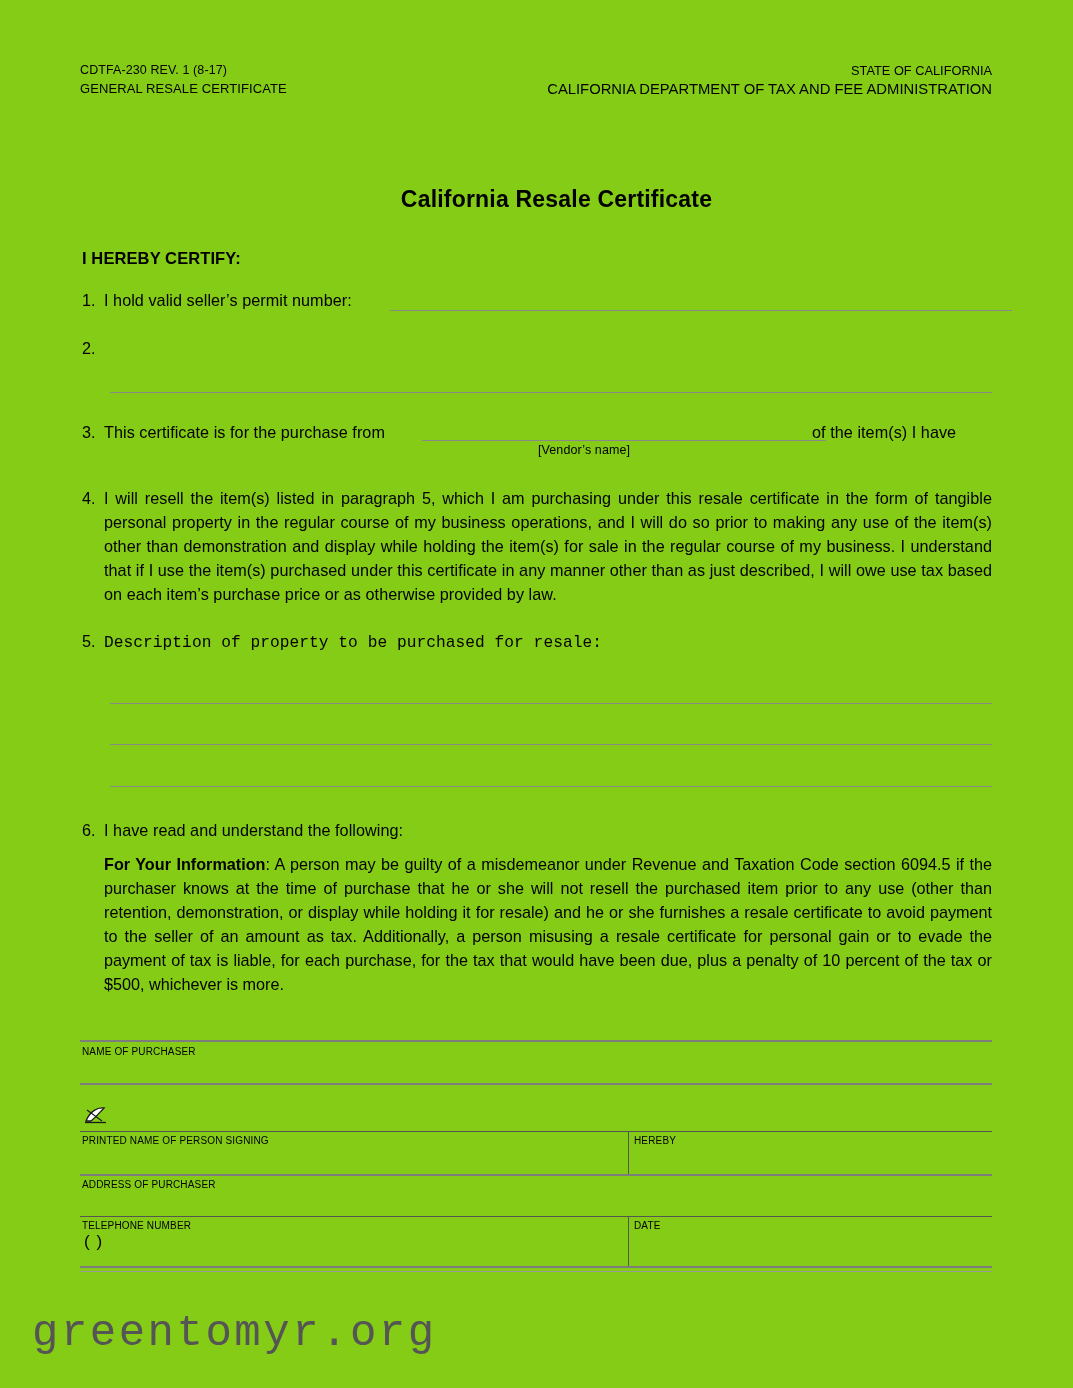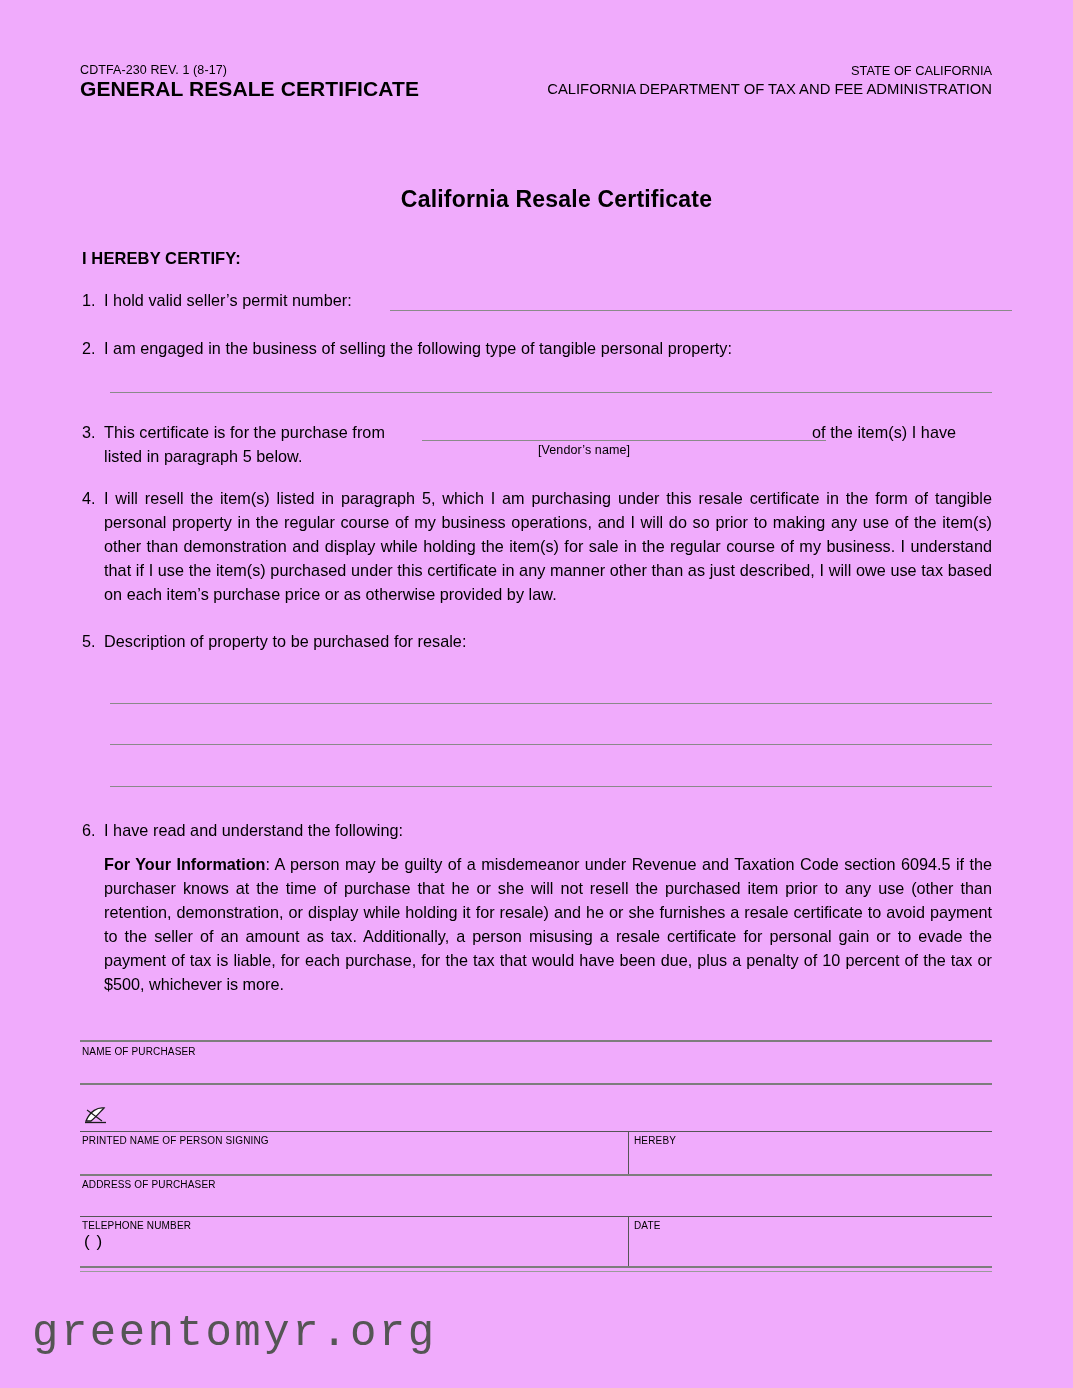--- a/index.html
+++ b/index.html
@@ -15,21 +15,21 @@
     font-family: "Liberation Sans", sans-serif;
     color: #000000;
     overflow: hidden;
   }
 
   .page {
     position: absolute;
     left: 0; top: 0;
     width: 1073px;
     height: 1388px;
-    background: #f0abfc;
+    background: #84cc16;
   }
 
   
   .header {
     position: absolute;
     left: 80px;
     top: 62px;
     width: 912px;
     display: flex;
     justify-content: space-between;
@@ -37,22 +37,22 @@
   }
   .hdr-left { text-align: left; }
   .hdr-right { text-align: right; }
   .form-no {
     font-size: 12.5px;
     letter-spacing: .1px;
     line-height: 16px;
     white-space: nowrap;
   }
   .form-name {
-    font-size: 21px;
-    font-weight: bold;
+    font-size: 13px;
+    font-weight: normal;
     line-height: 22px;
     letter-spacing: .1px;
     white-space: nowrap;
   }
   .state-line {
     font-size: 12.8px;
     line-height: 17px;
     white-space: nowrap;
   }
   .dept-line {
@@ -133,21 +133,21 @@
     line-height: 24px;
   }
   #item4 .body {
     margin-left: 22px;
     display: block;
     text-align: justify;
   }
 
   
   #item5 { left: 82px; top: 629px; width: 930px; }
-  #item5 .txt { margin-left: 22px; display: inline-block; }
+  #item5 .txt { margin-left: 22px; display: inline-block; font-family: Liberation Mono, monospace; }
 
   
   #item6 { left: 82px; top: 818px; width: 930px; }
   #item6 .txt { margin-left: 22px; display: inline-block; }
 
   #fyi {
     position: absolute;
     left: 104px;
     top: 852px;
     width: 888px;
@@ -222,32 +222,30 @@
   <div class="certify">I HEREBY CERTIFY:</div>
 
   <div class="item" id="item1">
     <span class="num">1.</span>
     <span class="txt">I hold valid seller’s permit number:</span>
   </div>
   <div class="rule" style="left:390px; top:310px; width:622px;"></div>
 
   <div class="item" id="item2">
     <span class="num">2.</span>
-    <span class="txt">I am engaged in the business of selling the following type of tangible personal property:</span>
   </div>
   <div class="rule" style="left:110px; top:392px; width:882px;"></div>
 
   <div class="item" id="item3">
     <span class="num">3.</span>
     <span class="l1">
       <span>This certificate is for the purchase from</span>
       <span style="display:inline-block;width:418px;"></span>
       <span>of the item(s) I have</span>
     </span>
-    <span class="l2">listed in paragraph 5 below.</span>
   </div>
   <div class="rule" style="left:422px; top:440px; width:404px;"></div>
   <div class="vendor-label">[Vendor’s name]</div>
 
   <div class="item" id="item4">
     <span class="num">4.</span>
     <span class="body">I will resell the item(s) listed in paragraph 5, which I am purchasing under this resale certificate in the form of tangible personal property in the regular course of my business operations, and I will do so prior to making any use of the item(s) other than demonstration and display while holding the item(s) for sale in the regular course of my business.  I understand that if I use the item(s) purchased under this certificate in any manner other than as just described, I will owe use tax based on each item’s purchase price or as otherwise provided by law.</span>
   </div>
 
   <div class="item" id="item5">

